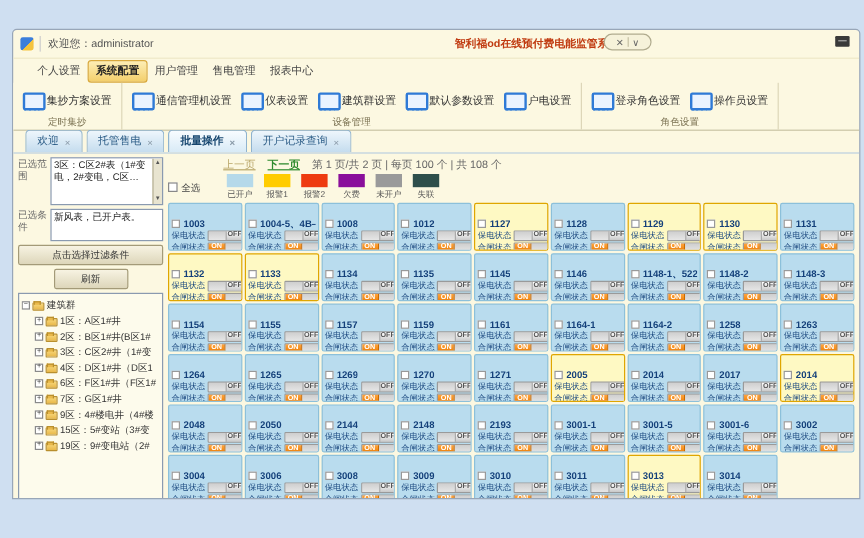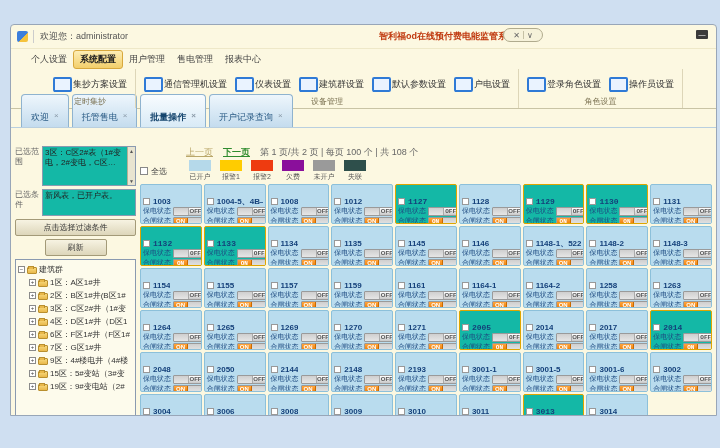--- a/index.html
+++ b/index.html
@@ -23,48 +23,48 @@
   .minbtn { position:absolute; right:8px; top:5px; width:12px; height:9px; background:#3a3a3a;
             border-radius:1px; color:#fff; font-size:7px; line-height:9px; text-align:center; }
 
   
   .menubar { height:20px; display:flex; align-items:center; gap:0; padding:0 14px; }
   .menuitem { font-size:9px; color:#444; padding:2px 6px; white-space:nowrap; }
   .menuitem.active { background:linear-gradient(#fdeeb5,#f3cf6b); border:1px solid #d8a83c;
                      border-radius:3px; font-weight:bold; color:#222; }
 
   
-  .ribbon { height:40px; display:flex; border-bottom:1px solid #c9c4a5; background:#fcf8e1;padding-left:34px; }
+  .ribbon { height:40px; display:flex; border-bottom:1px solid #c9c4a5; background:#fcf8e1; }
   .rgroup { position:relative; border-right:1px solid #ddd6b8; padding:3px 8px 11px 8px;
             display:flex; align-items:center; gap:8px; }
   .glabel { position:absolute; bottom:1px; left:0; right:0; text-align:center; font-size:8px; color:#7b7252; }
   .rbtn { display:flex; align-items:center; gap:4px; font-size:9px; color:#333; white-space:nowrap; }
   .ricon { width:16px; height:16px; position:relative; flex:0 0 auto; }
   .ricon::before { content:''; position:absolute; left:0; top:0; width:15px; height:11px;
                    border:2px solid #2f7ad6; border-radius:2px; background:#eaf3ff; }
   .ricon::after { content:''; position:absolute; left:1px; top:13px; width:13px; height:2px;
                   background:repeating-linear-gradient(90deg,#2f7ad6 0 2px,transparent 2px 4px); }
 
   
   .tabsrow { height:19px; display:flex; align-items:flex-end; gap:3px; padding:0 0 0 10px;
              border-bottom:1px solid #b9cfdf; }
-  .dtab { display:flex; align-items:flex-start; gap:5px; font-size:9px; color:#2a5b85;
+  .dtab { display:flex; align-items:flex-end; gap:5px; font-size:9px; color:#2a5b85;
           background:linear-gradient(#eef6fc,#c4dcee); border:1px solid #8fb3cf; border-bottom:none;
-          border-radius:4px 4px 0 0; padding:16px 9px 3px 9px; white-space:nowrap; }
+          border-radius:4px 4px 0 0; padding:2px 9px 3px 9px; white-space:nowrap; }
   .dtab.active { font-weight:bold; color:#15456e; background:linear-gradient(#f8fcff,#d8eaf6); }
   .dtab .x { font-size:8px; color:#8a9aa8; }
 
   
-  .content { display:flex; gap:4px; padding:3px 4px; height:293px;margin-top:15px; }
+  .content { display:flex; gap:4px; padding:3px 4px; height:293px; }
 
   
   .sidebar { width:121px; flex:0 0 auto; display:flex; flex-direction:column; gap:3px; }
   .frow { display:flex; gap:3px; }
   .flabel { width:24px; font-size:8px; color:#666; padding-top:1px; line-height:1.2; }
-  .listbox { flex:1; background:#14b8a6; border:1px solid #8a9ab0; font-size:8px; color:#222;
+  .listbox { flex:1; background:#ffffff; border:1px solid #8a9ab0; font-size:8px; color:#222;
              line-height:1.3; padding:1px 9px 1px 2px; position:relative; overflow:hidden; }
   .rangebox { height:40px; }
   .condbox { height:27px; }
   .listbox .sb { position:absolute; right:0; top:0; bottom:0; width:8px; background:#e8e4d0;
                  border-left:1px solid #b5b095; font-size:5px; color:#555; display:flex;
                  flex-direction:column; justify-content:space-between; align-items:center; padding:1px 0; }
   .sbtn { background:linear-gradient(#f7f3e2,#ddd6ba); border:1px solid #a39a78; border-radius:2px;
           font-size:8px; color:#333; text-align:center; padding:2px 0; }
   .refresh { width:62px; margin:0 auto; }
   .treebox { flex:1; border:1px solid #8a9ab0; background:#fdfbec; padding:3px 2px; overflow:hidden; }
@@ -92,21 +92,21 @@
           font-size:9px; color:#333; padding:2px 9px; white-space:nowrap; }
   .legend { margin-left:16px; display:flex; gap:9px; }
   .litem { display:flex; flex-direction:column; align-items:center; gap:1px; }
   .lswatch { width:22px; height:11px; }
   .llabel { font-size:7px; color:#555; white-space:nowrap; }
 
   .grid { margin-top:3px; display:grid; grid-template-columns:repeat(9,1fr); grid-auto-rows:40px;
           gap:2px; align-content:start; }
   .card { border-radius:2px; padding:12px 2px; overflow:hidden; display:flex; flex-direction:column; }
   .card.open  { background:#b9dcee; border:1px solid #8cc0da; }
-  .card.alarm1 { background:#14b8a6; border:1px solid #dfa600;font-family:Liberation Mono, monospace; }
+  .card.alarm1 { background:#fef9c3; border:1px solid #dfa600; }
   .chead { display:flex; align-items:center; gap:3px; height:9px; }
   .chead .cb { width:7px; height:7px; background:#fff; border:1px solid #999; flex:0 0 auto; }
   .room { font-size:8px; font-weight:bold; color:#14407a; white-space:nowrap; overflow:hidden; }
   .cline { display:flex; justify-content:space-between; gap:2px; height:9px;
            font-size:7px; color:#1d4a80; white-space:nowrap; overflow:hidden; }
   .cname { overflow:hidden; }
   .cbal { flex:0 0 auto; }
   .srow { display:flex; align-items:center; justify-content:space-between; gap:2px; height:10px; }
   .slabel { font-size:7px; color:#1d4a80; white-space:nowrap; }
   .toggle { width:30px; height:9px; display:flex; border:1px solid #9a9a9a; border-radius:1px;

